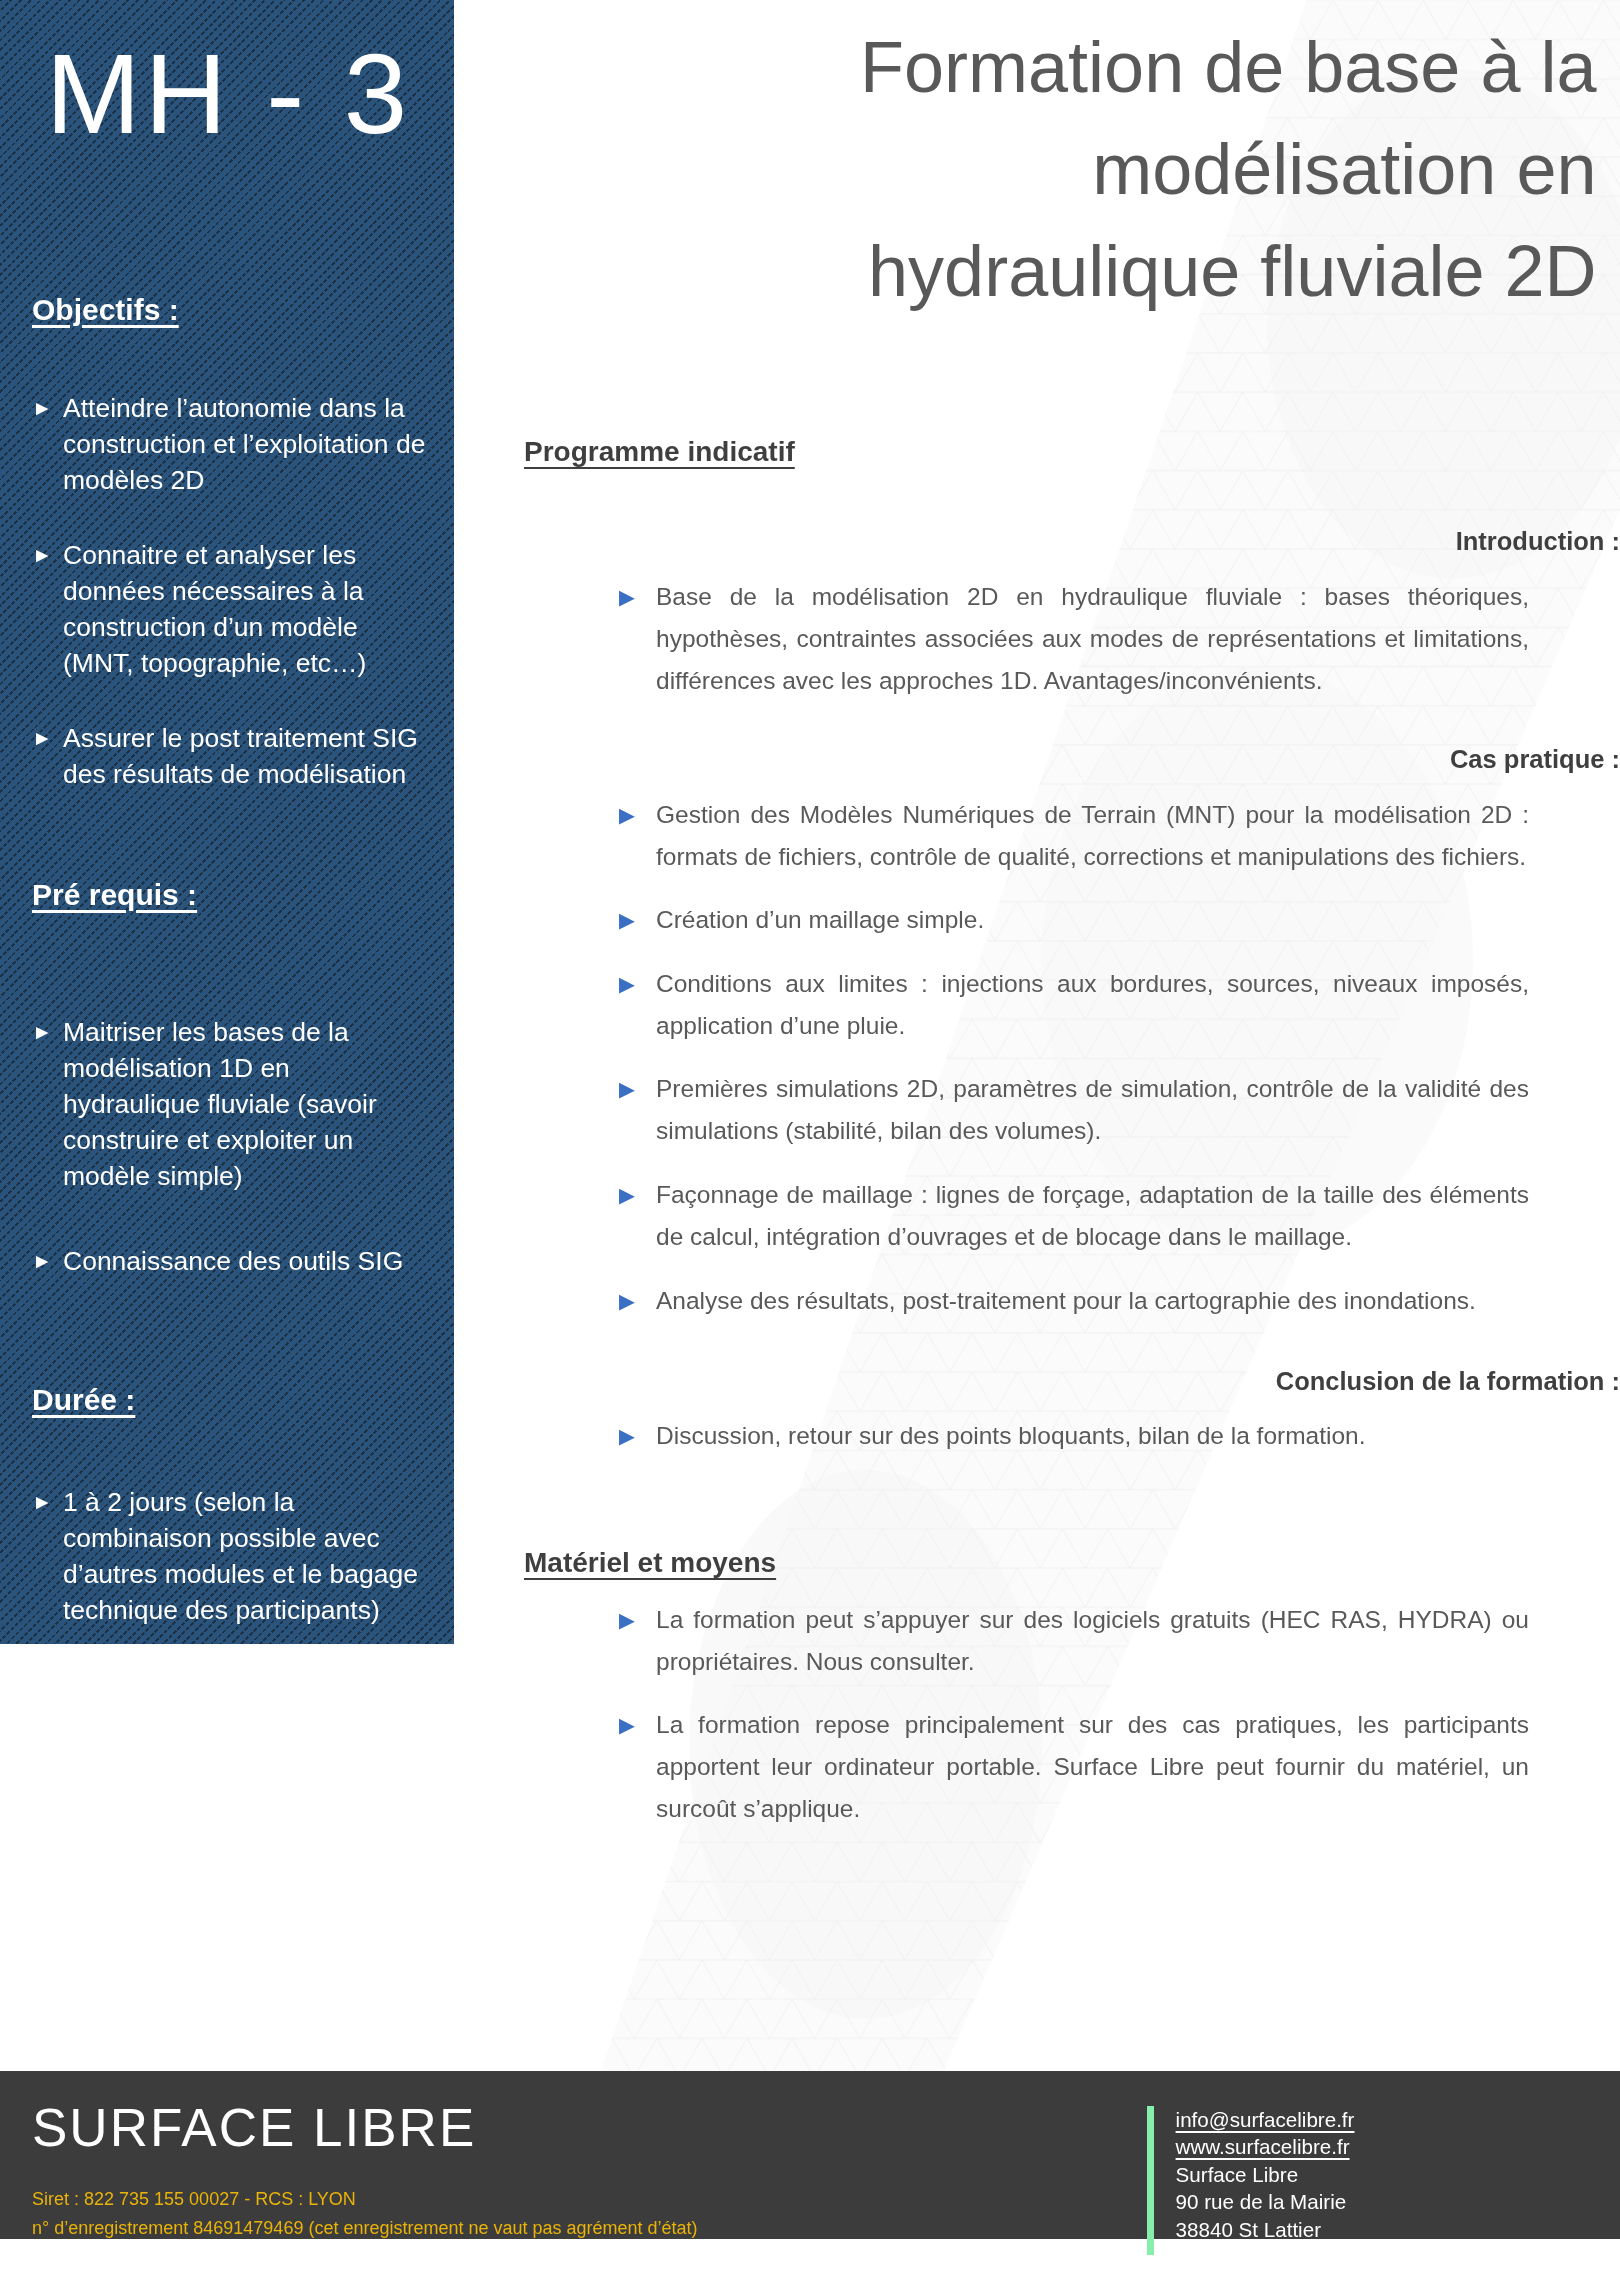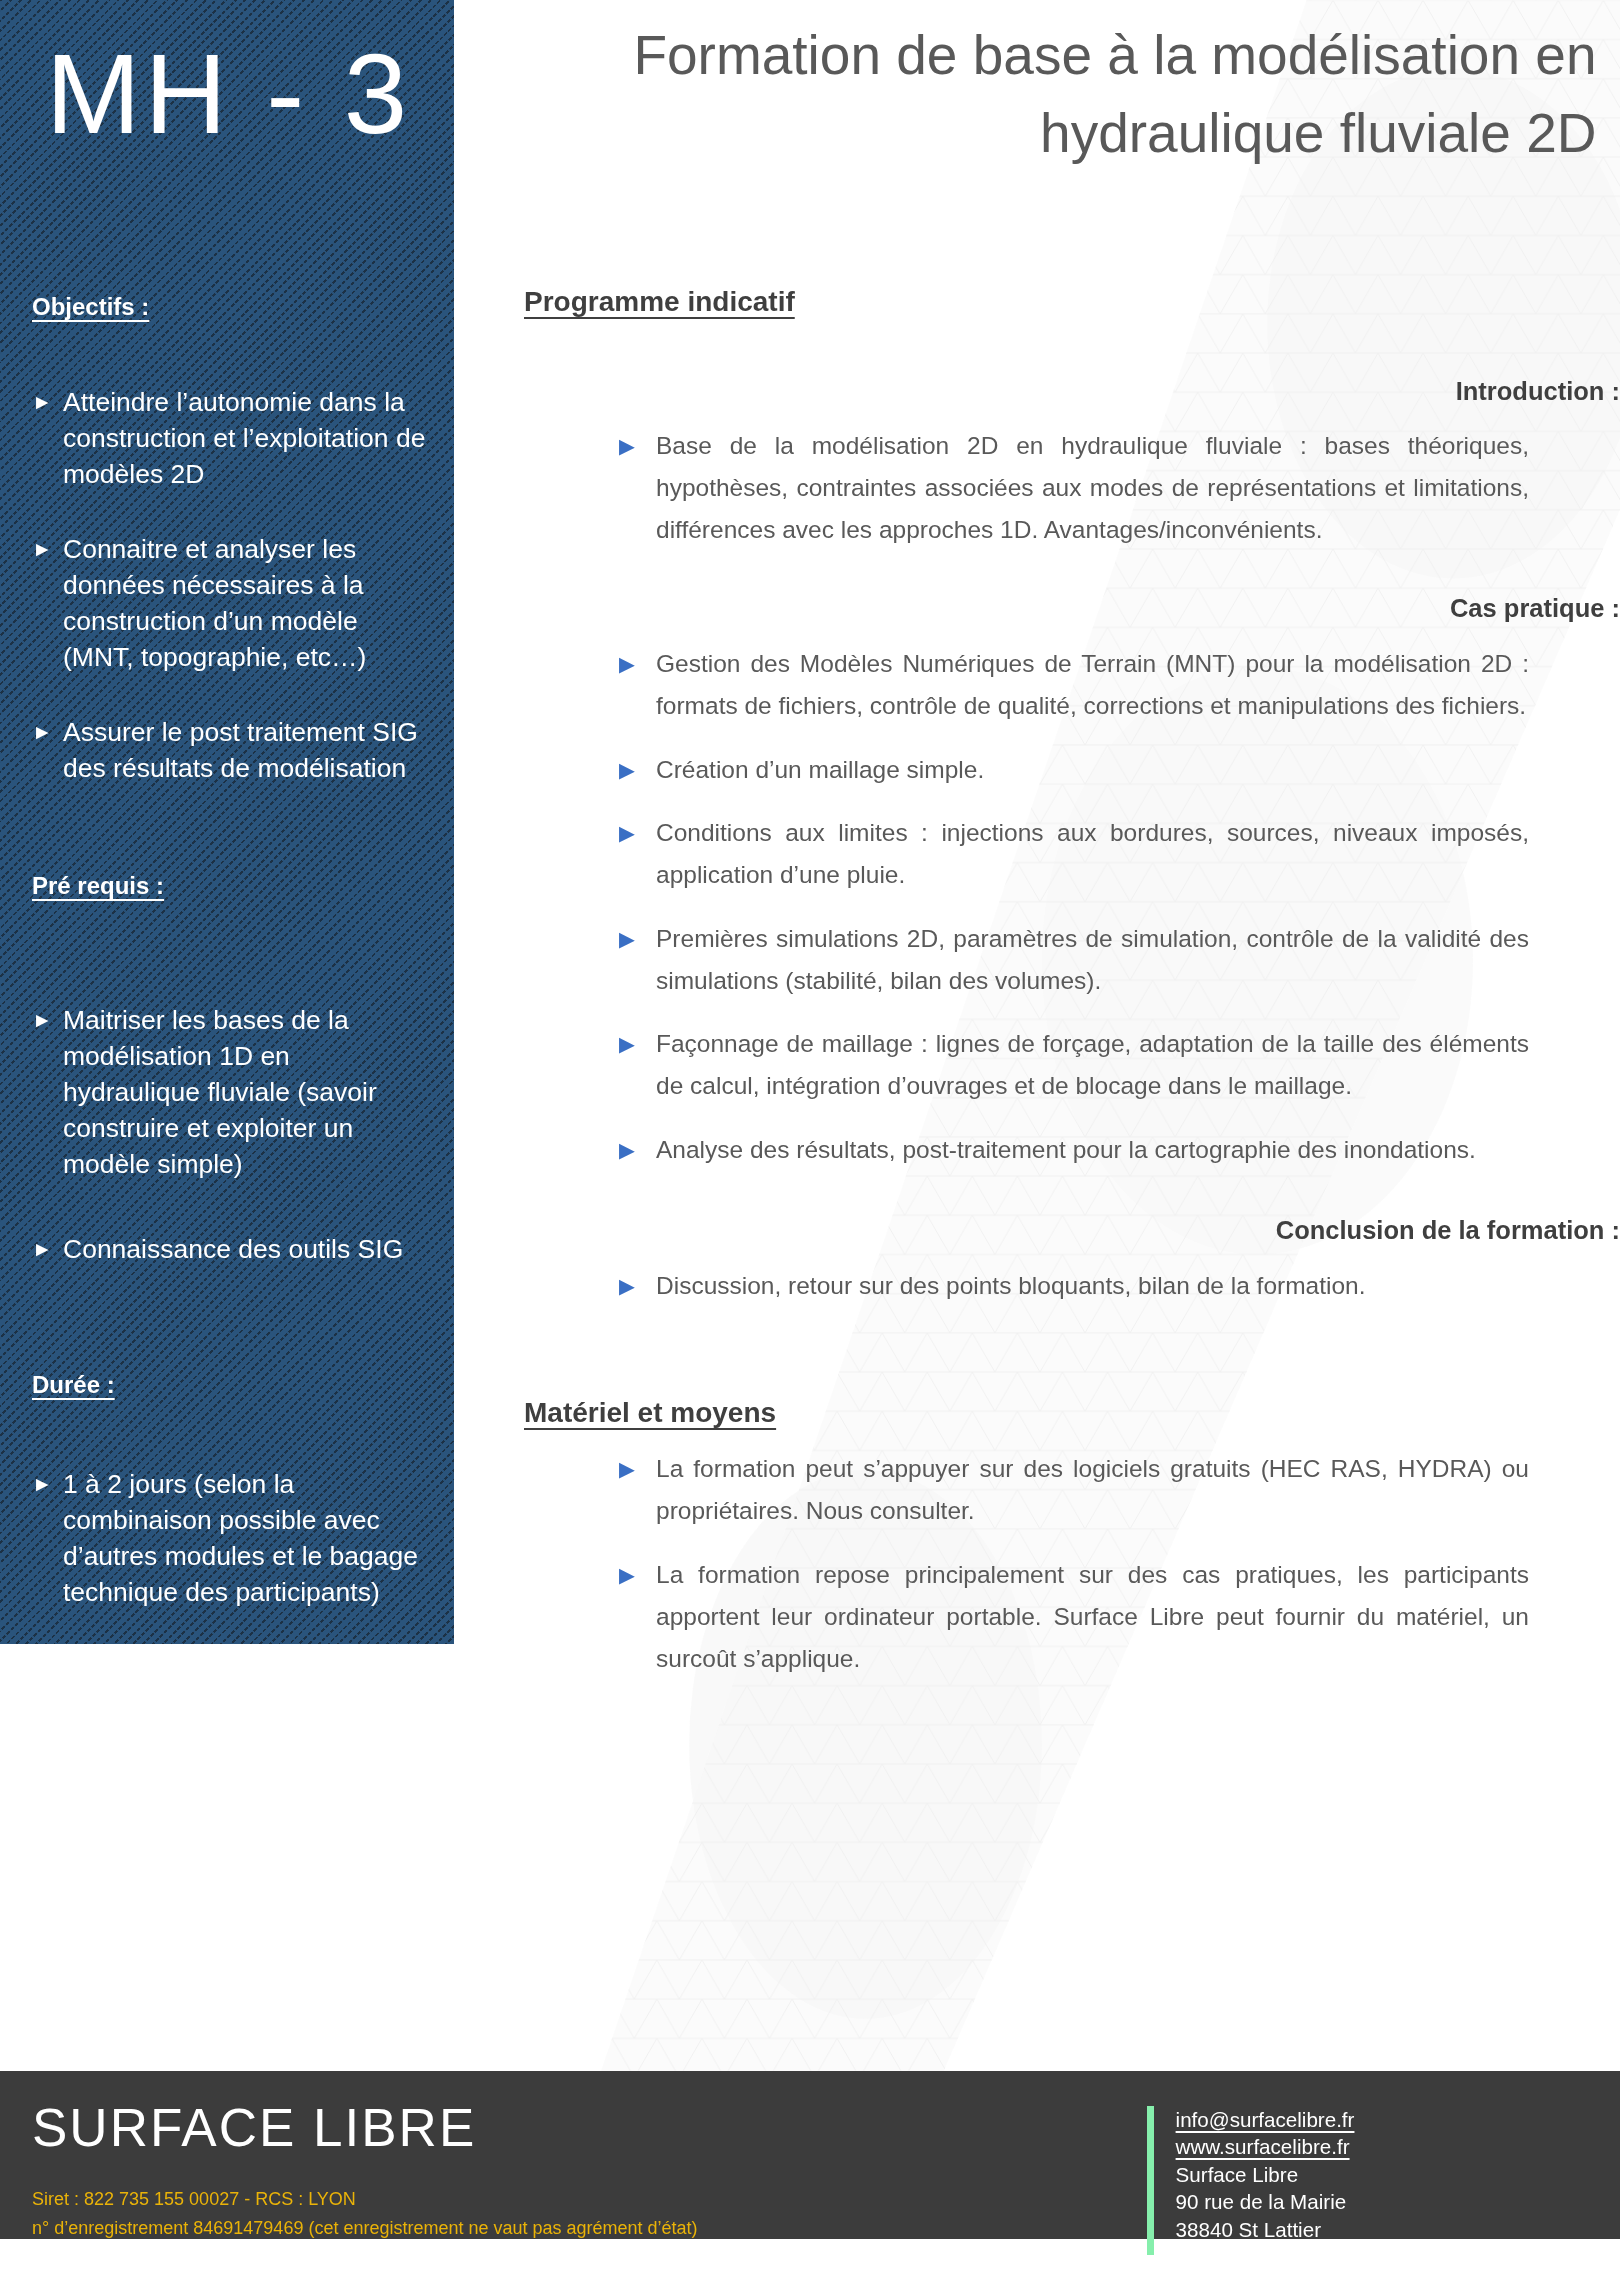--- a/index.html
+++ b/index.html
@@ -15,21 +15,21 @@
     background-image:
       repeating-linear-gradient(45deg, rgba(42,84,124,0) 0 3.9px, rgba(42,84,124,.9) 3.9px 5.9px),
       repeating-linear-gradient(135deg, rgba(16,20,24,.55) 0 2px, rgba(16,20,24,0) 2px 6.9px);
     color:#ffffff;box-sizing:border-box;padding:19.6px 25.5px 0 32px;
   }
   .mh-code{
     font-size:114px;line-height:1.3;font-weight:300;letter-spacing:3.9px;
     color:#ffffff;margin-left:13.7px;white-space:nowrap;
   }
   .sb-heading{
-    font-size:24px;font-weight:bold;text-decoration:underline;
+    font-size:30px;font-weight:bold;text-decoration:underline;
     text-underline-offset:4.9px;color:#ffffff;
   }
   .sb-h-objectifs{margin-top:125px;}
   .sb-h-prerequis{margin-top:86px;}
   .sb-h-duree{margin-top:104px;}
   .sb-bullet{display:flex;align-items:flex-start;}
   .sb-bullet .arrow{
     flex:0 0 31px;font-size:20.6px;line-height:36px;color:#ffffff;
   }
   .sb-bullet .btxt{
@@ -42,21 +42,21 @@
   .sb-b-dur1{margin-top:67px;}
   
   .main{
     position:absolute;left:454px;top:0;width:1166px;height:2071px;
     background:#ffffff;overflow:hidden;
   }
   .mesh-bg{position:absolute;left:0;top:0;pointer-events:none;}
   .content{position:relative;}
   .doc-title{
     padding:15.7px 23.5px 0 0;text-align:right;
-    font-size:55px;line-height:1.42;font-weight:300;color:#595959;
+    font-size:72px;line-height:1.42;font-weight:300;color:#595959;
   }
   .program-heading{
     margin:114px 0 0 70px;font-size:28px;font-weight:bold;color:#3F3F3F;
     text-decoration:underline;text-underline-offset:5.9px;display:inline-block;
   }
   .sec-head{
     margin:59px 0 0 70px;font-size:25.5px;font-weight:bold;color:#3F3F3F;text-align:right;
   }
   .sec-head.cas{margin-top:43px;}
   .sec-head.conclusion{margin-top:45px;}

